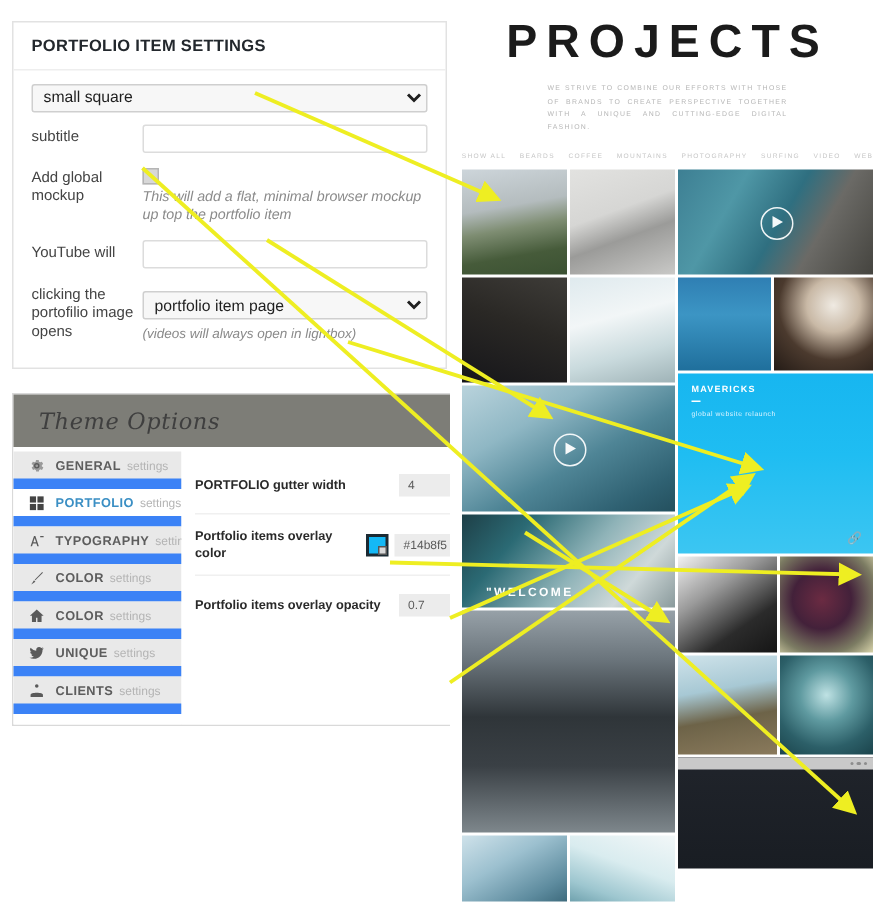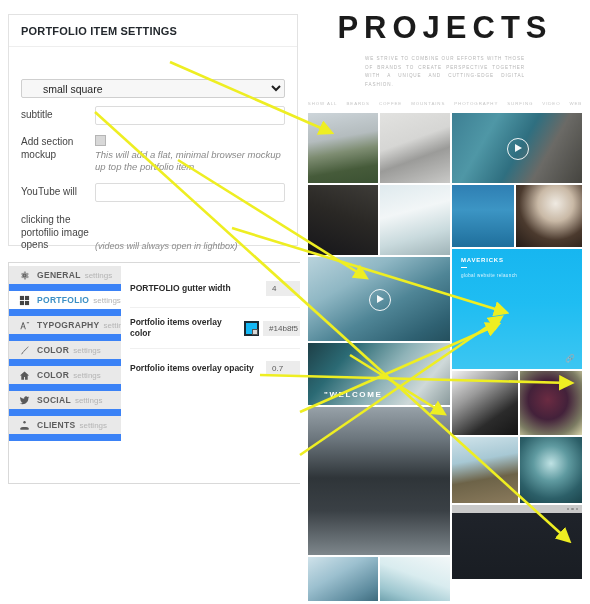--- a/index.html
+++ b/index.html
@@ -52,23 +52,22 @@
   .fctl { flex: 1; min-width: 0; }
   select.sel {
     width: 100%;
     height: 19px;
     font-size: 10.5px;
     font-family: "Liberation Sans", sans-serif;
     color: #1f1f1f;
     background: #f7f7f7;
     border: 1px solid #cfcfcf;
     border-radius: 2px;
-    padding: 0 17px;
-    box-sizing: border-box;
-    margin-top: 24px;
+    padding: 0 3px;
+    box-sizing: border-box;
   }
   input.txt {
     width: 100%;
     height: 19px;
     font-size: 10px;
     font-family: "Liberation Sans", sans-serif;
     background: #ffffff;
     border: 1px solid #dcdcdc;
     border-radius: 2px;
     padding: 0 4px;
@@ -372,45 +371,51 @@
       </div>
 
       <div class="frow">
         <div class="flabel">subtitle</div>
         <div class="fctl">
           <input class="txt" type="text" value="" style="">
         </div>
       </div>
 
       <div class="frow">
-        <div class="flabel">Add section mockup</div>
+        <div class="flabel">Add global mockup</div>
         <div class="fctl">
           <input class="cbx" type="checkbox" style="">
           <div class="hint">This will add a flat, minimal browser mockup up top the portfolio item</div>
         </div>
       </div>
 
       <div class="frow" style="margin-top:9px;">
         <div class="flabel">YouTube will</div>
         <div class="fctl">
           <input class="txt" type="text" value="" style="">
         </div>
       </div>
 
       <div class="frow" style="margin-top:8px;align-items:flex-end;">
         <div class="flabel">clicking the portofilio image opens</div>
         <div class="fctl">
+          <select class="sel">
+            <option>portfolio item page</option>
+          </select>
           <div class="hint small">(videos will always open in lightbox)</div>
         </div>
       </div>
 
     </div>
   </div>
 
   <div id="theme-panel">
+    <div id="theme-header">
+      <span class="logo">Theme Options</span>
+    </div>
     <div id="theme-body">
 
       <div id="theme-nav">
 
         <div class="navitem">
           <span class="nicon">
             <svg width="11" height="11" viewBox="0 0 24 24" fill="currentColor">
                 <path d="M12 8a4 4 0 100 8 4 4 0 000-8zm0 6a2 2 0 110-4 2 2 0 010 4z"></path>
                 <path d="M19.4 13a7.6 7.6 0 000-2l2-1.6-2-3.4-2.4 1a7.6 7.6 0 00-1.7-1l-.4-2.5h-4l-.4 2.5c-.6.2-1.2.6-1.7 1l-2.4-1-2 3.4L6.6 11a7.6 7.6 0 000 2l-2 1.6 2 3.4 2.4-1c.5.4 1.1.8 1.7 1l.4 2.5h4l.4-2.5c.6-.2 1.2-.6 1.7-1l2.4 1 2-3.4-2-1.6z" opacity=".55"></path>
               </svg>
@@ -463,21 +468,21 @@
           <span class="nlabel">COLOR</span>
           <span class="nsub">settings</span>
         </div>
 
         <div class="navitem">
           <span class="nicon">
             <svg width="11" height="11" viewBox="0 0 24 24" fill="currentColor">
                 <path d="M22 5c-.8.4-1.6.6-2.5.7a4.3 4.3 0 001.9-2.4c-.8.5-1.8.9-2.8 1.1a4.3 4.3 0 00-7.4 3.9A12.2 12.2 0 013 4.1a4.3 4.3 0 001.3 5.8c-.7 0-1.4-.2-2-.5a4.3 4.3 0 003.5 4.2 4.4 4.4 0 01-2 .1 4.3 4.3 0 004 3 8.7 8.7 0 01-6.4 1.8A12.2 12.2 0 008 20c8 0 12.4-6.7 12.4-12.5v-.6c.9-.6 1.6-1.4 2.2-2.2z"></path>
               </svg>
           </span>
-          <span class="nlabel">SOCIAL</span>
+          <span class="nlabel">UNIQUE</span>
           <span class="nsub">settings</span>
         </div>
 
         <div class="navitem">
           <span class="nicon">
             <svg width="11" height="11" viewBox="0 0 24 24" fill="currentColor">
                 <circle cx="12" cy="5" r="2.6"></circle>
                 <path d="M3 21v-3c0-2 4-3 9-3s9 1 9 3v3z"></path>
               </svg>
           </span>

